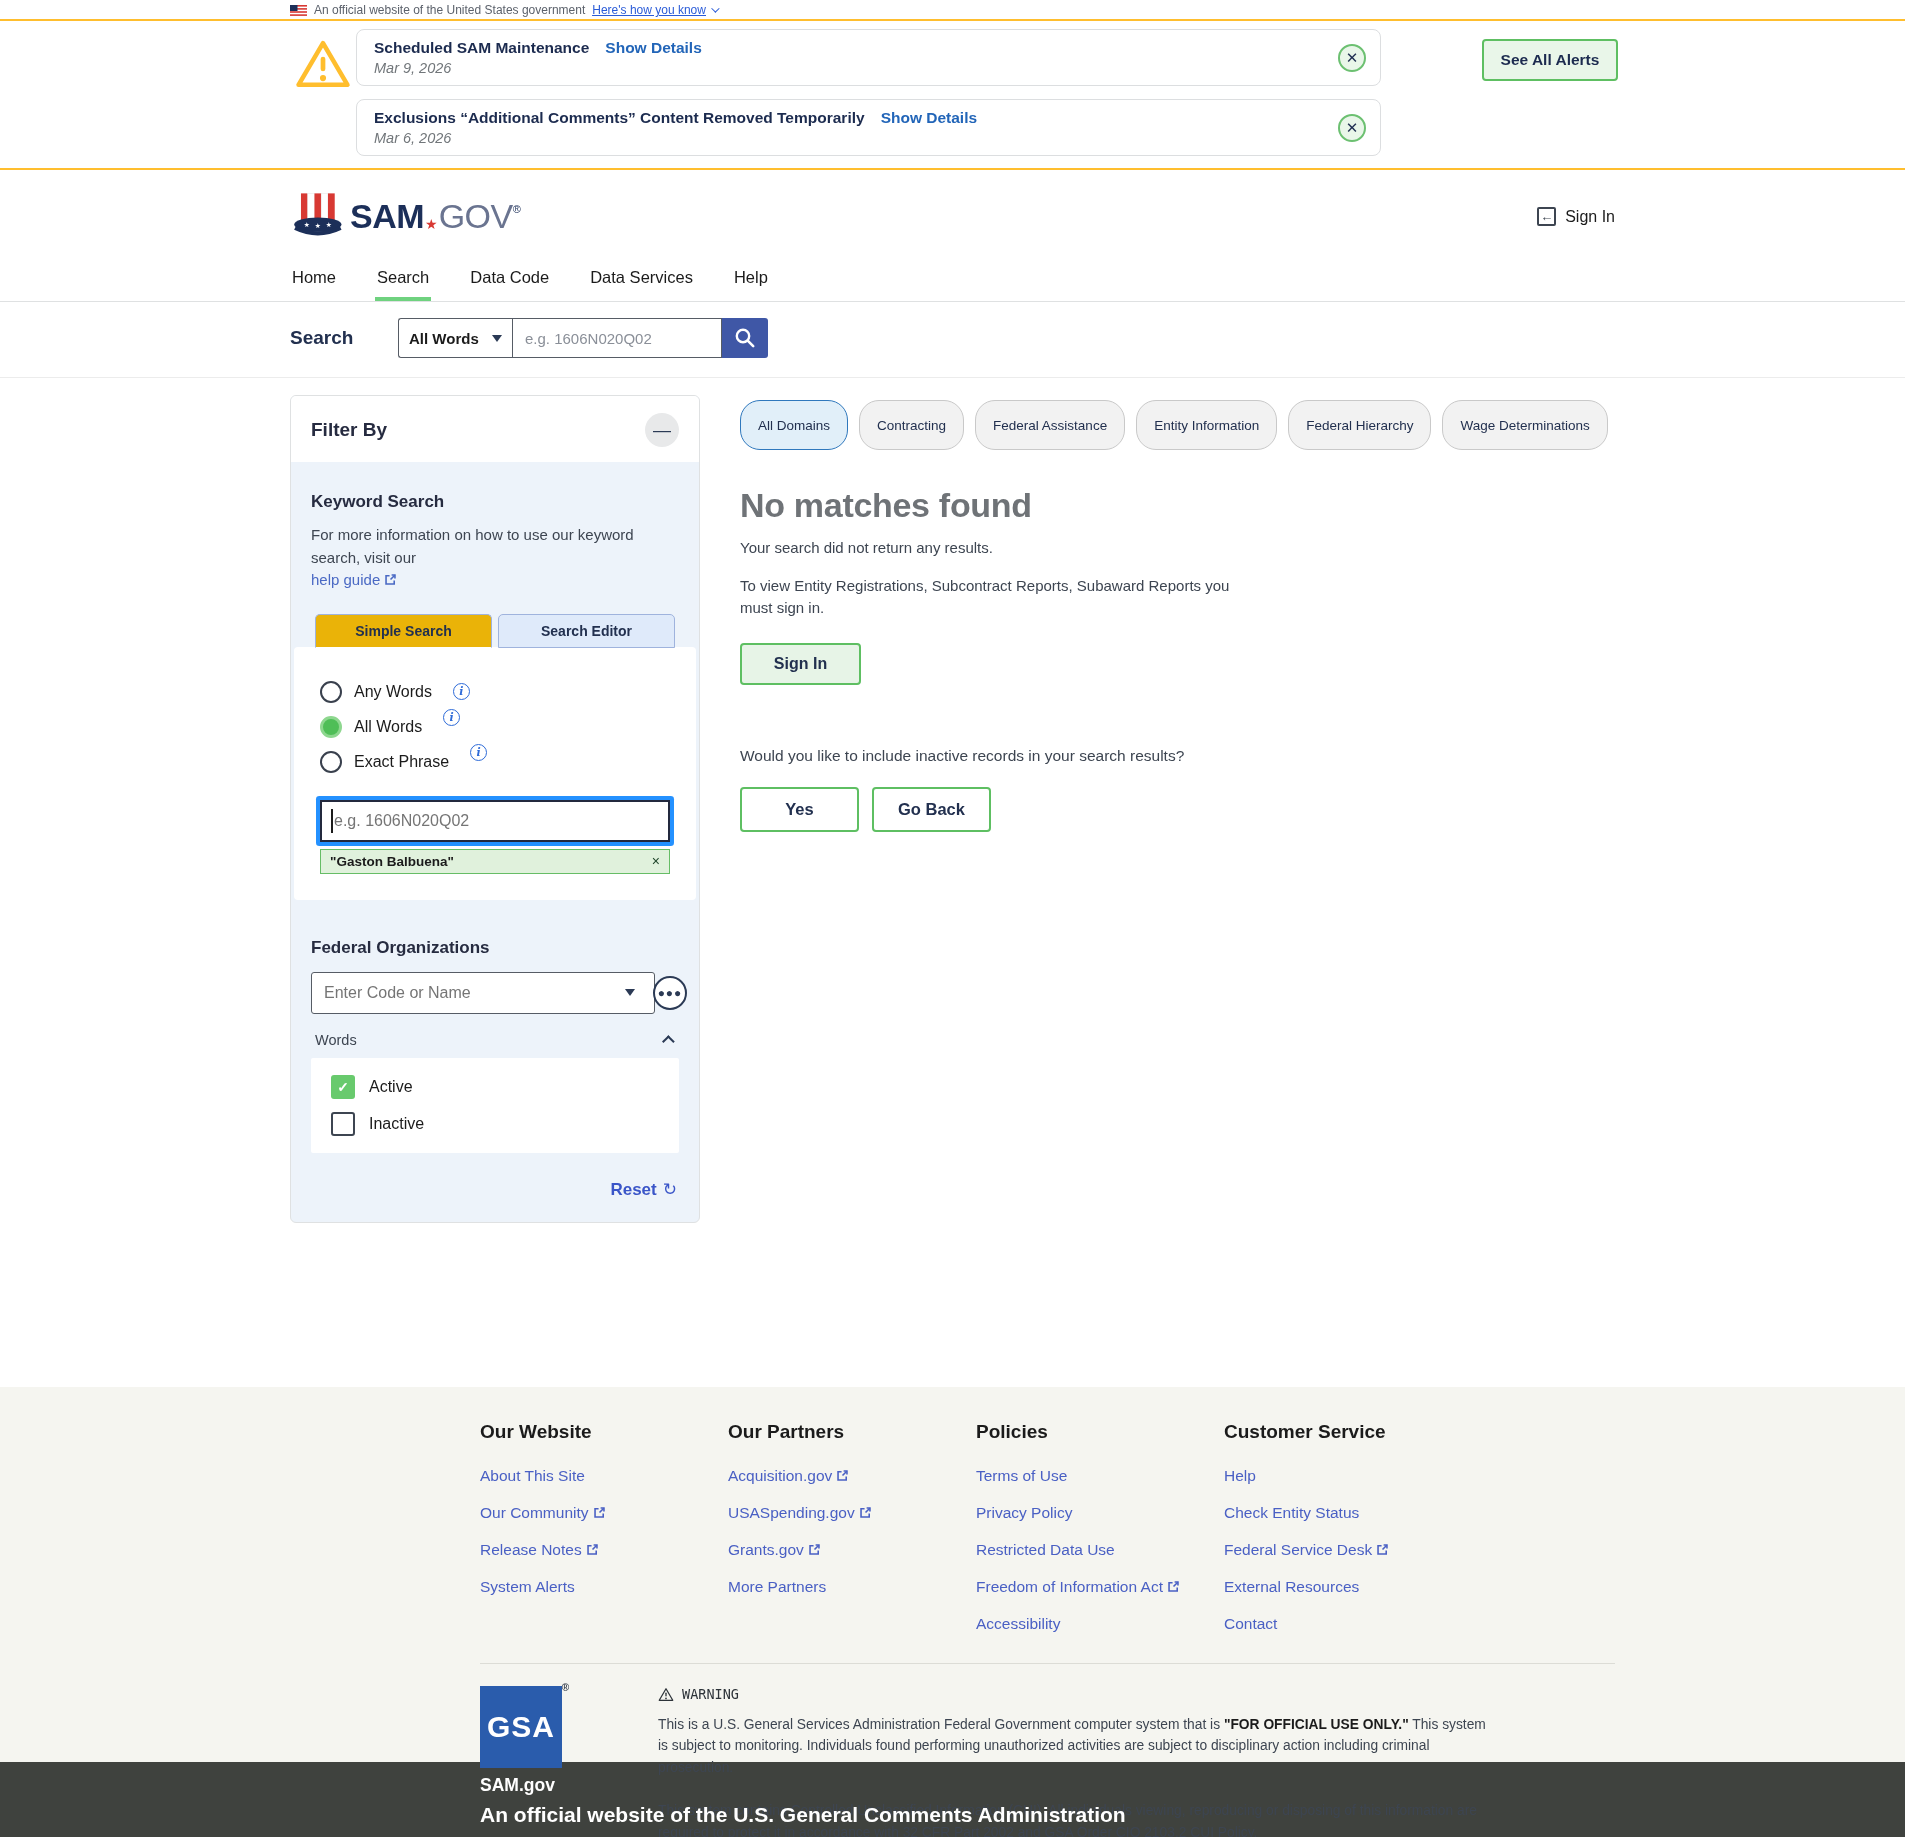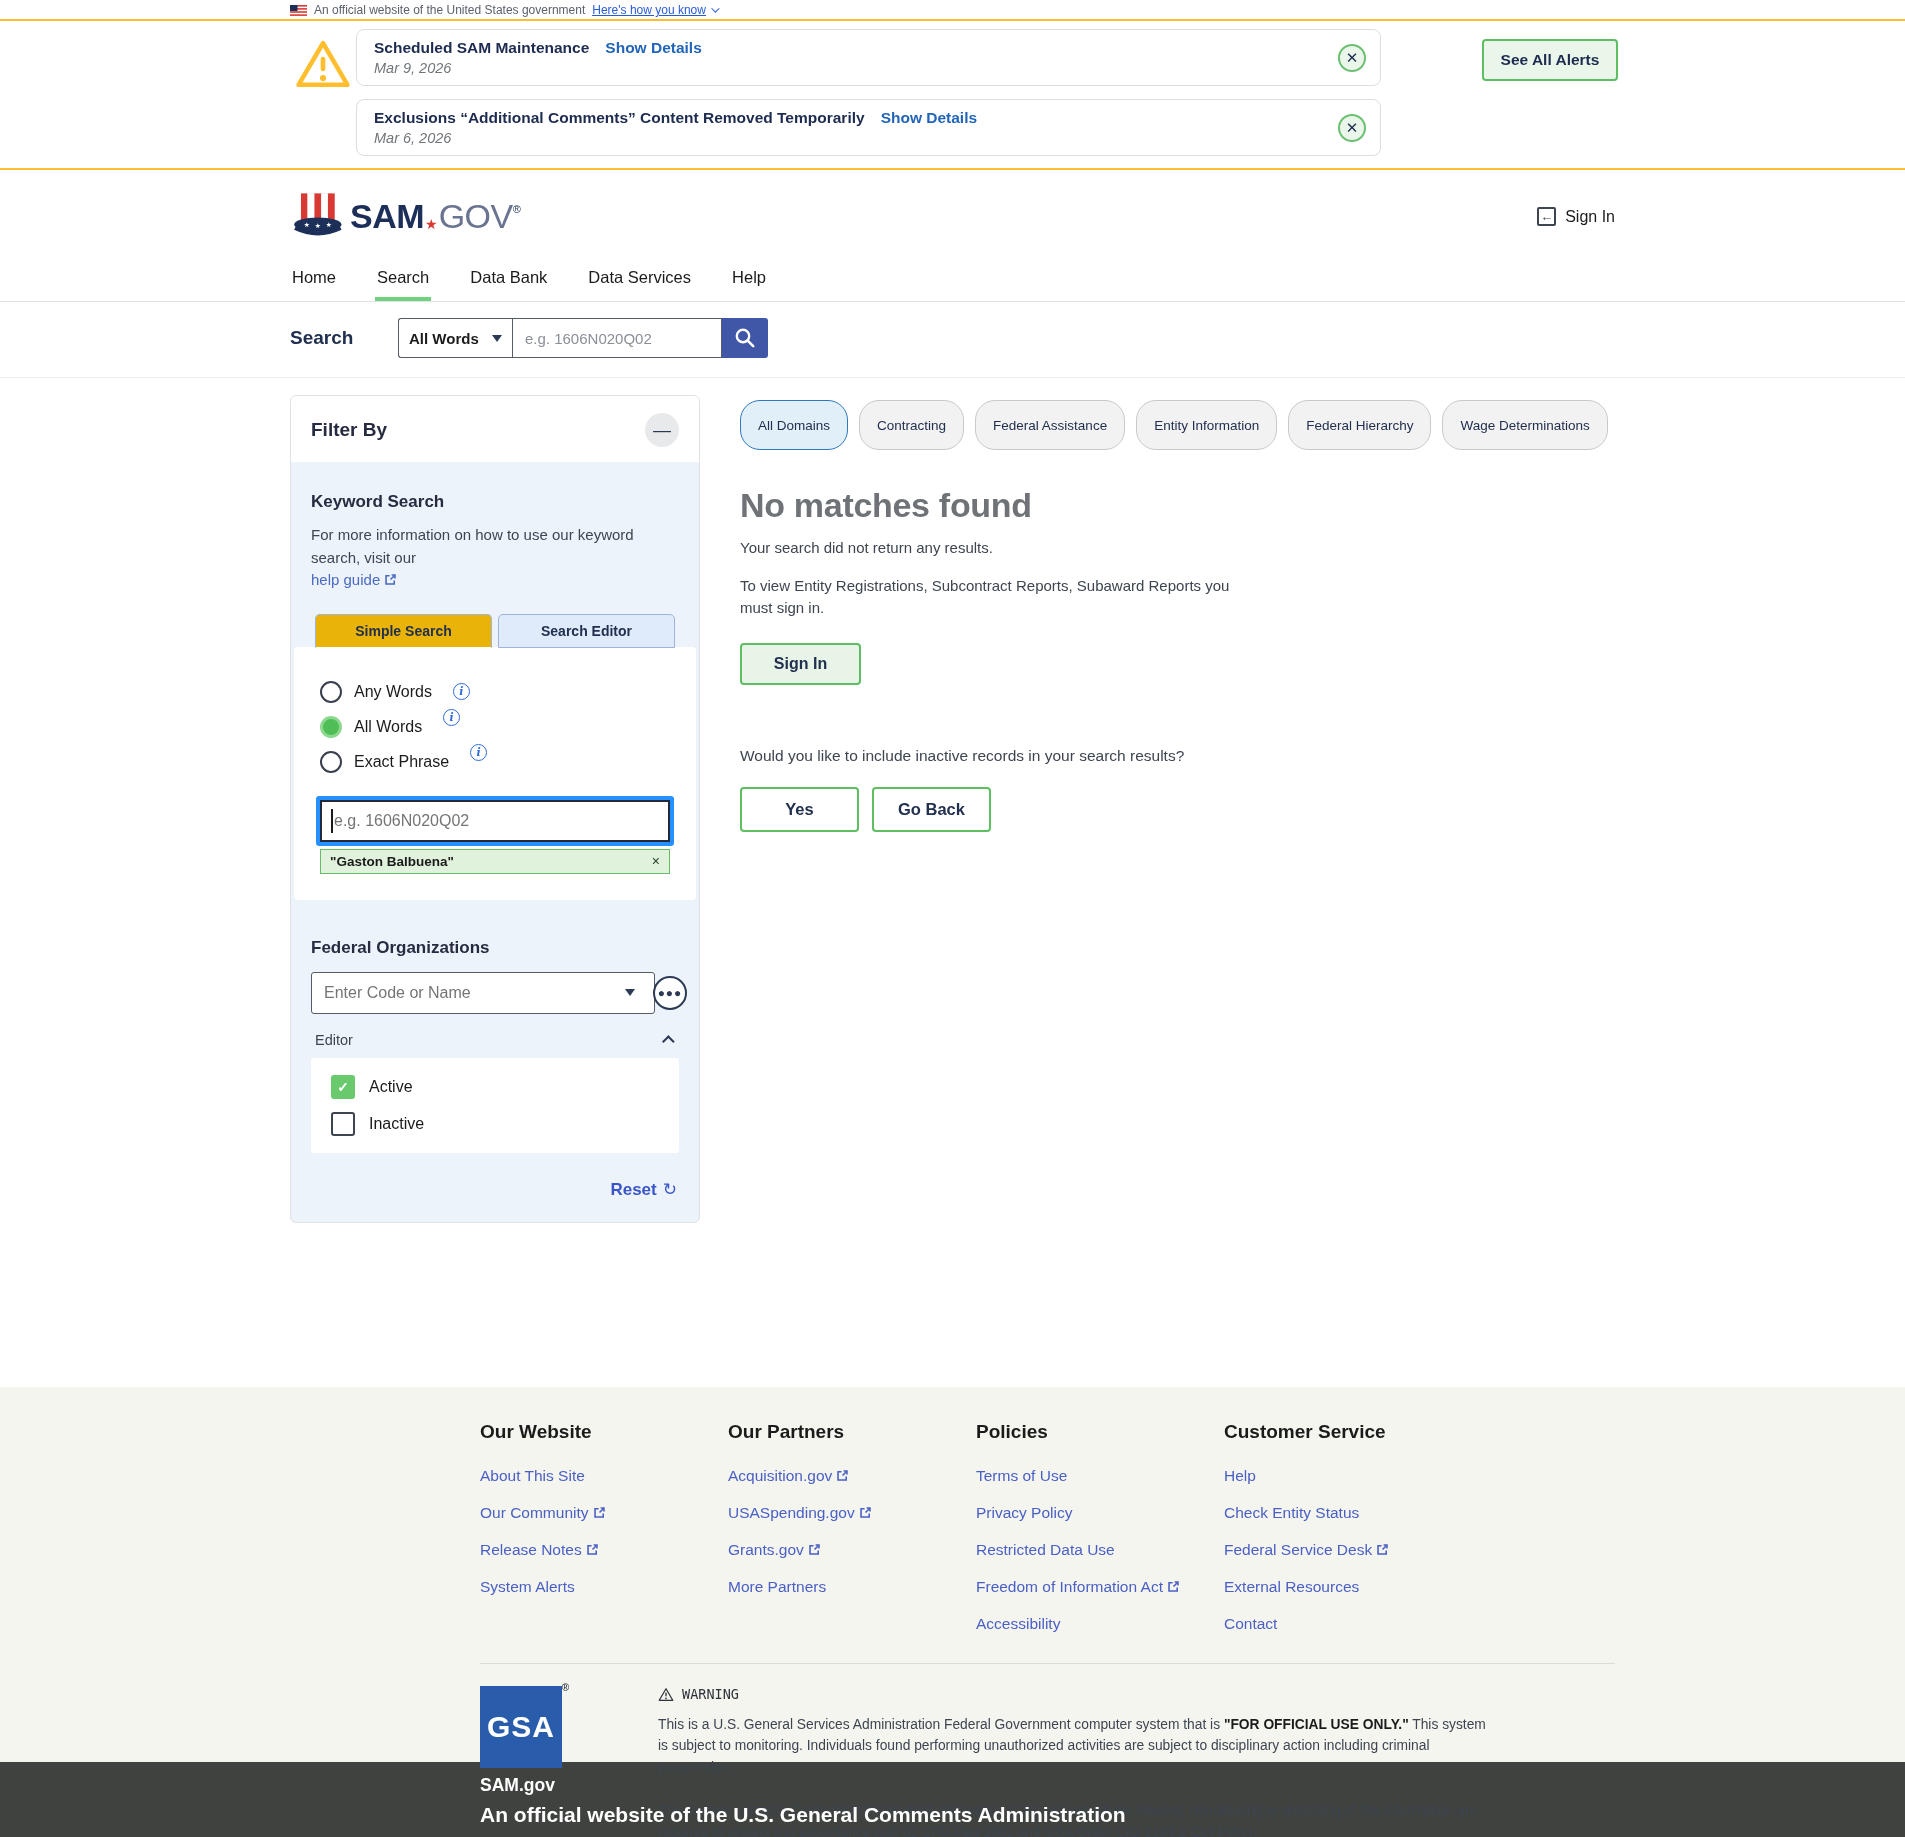--- a/index.html
+++ b/index.html
@@ -231,21 +231,21 @@
       <span class="login-box">←</span>
       <span>Sign In</span>
     </div>
   </div>
 </div>
 
 <div class="main-nav">
   <div class="container" id="nav-list">
       <div class="nav-item"><span class="nav-label">Home</span></div>
       <div class="nav-item active"><span class="nav-label">Search</span></div>
-      <div class="nav-item"><span class="nav-label">Data Bank</span></div>
+      <div class="nav-item"><span class="nav-label">Data Code</span></div>
       <div class="nav-item"><span class="nav-label">Data Services</span></div>
       <div class="nav-item"><span class="nav-label">Help</span></div>
     </div>
 </div>
 
 <div class="search-row">
   <div class="container">
     <div class="search-label">Search</div>
     <div class="sel-box">
       <span>All Words</span>
@@ -312,21 +312,21 @@
             <span class="chip-x">×</span>
           </div>
         </div>
         <div class="org-heading">Federal Organizations</div>
         <div class="org-row">
           <input class="org-input" placeholder="Enter Code or Name" style="">
           <span class="caret-down org-caret"></span>
           <button class="more-btn">●●●</button>
         </div>
         <div class="status-row">
-          <span class="status-label">Editor</span>
+          <span class="status-label">Words</span>
           <span class="chev-up"></span>
         </div>
         <div class="status-card" id="cb-list">
   <div class="cb-row">
     <span class="cb checked">✓</span>
     <span class="cb-label">Active</span>
   </div>
 
   <div class="cb-row">
     <span class="cb unchecked"></span>

